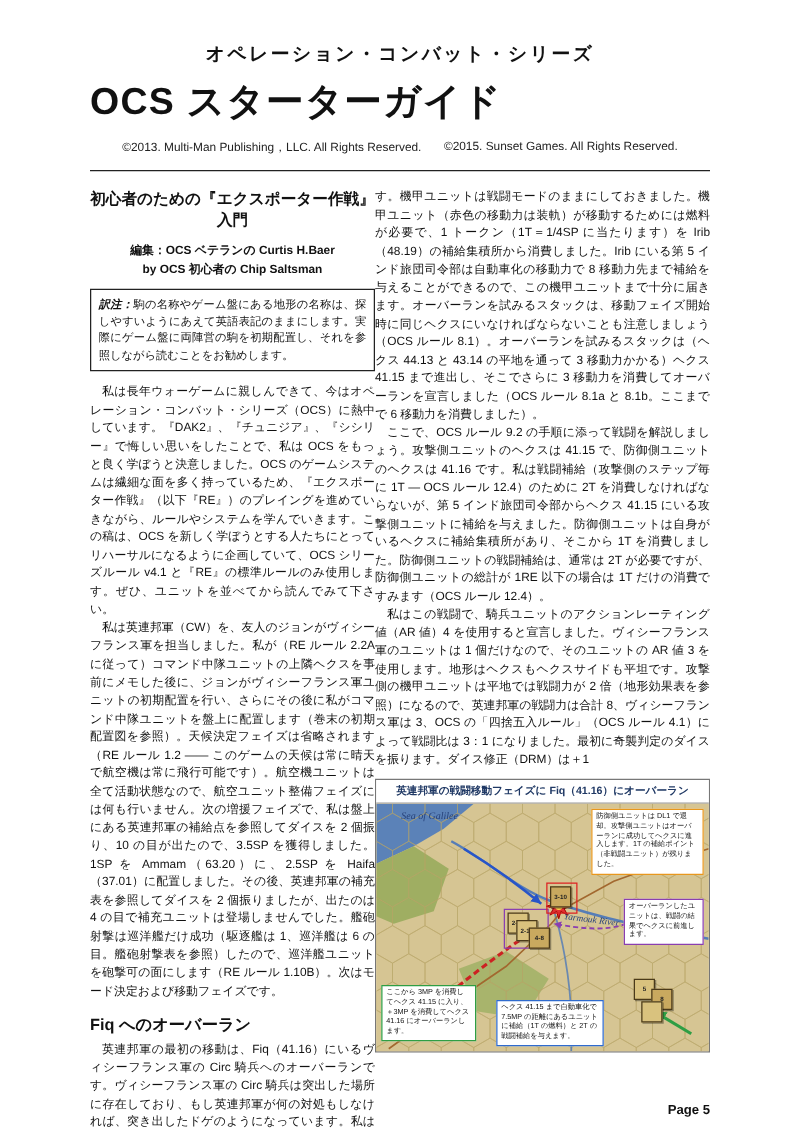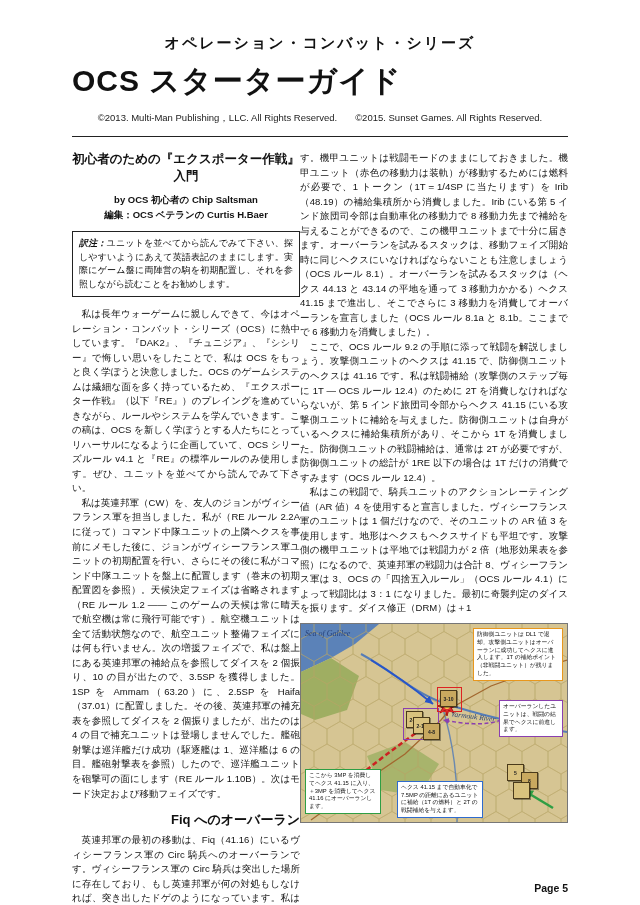--- a/index.html
+++ b/index.html
@@ -21,28 +21,28 @@
   hr.rule{border:none;border-top:1.3px solid #222;margin:11px 0 14px 0;}
   
   .columns{display:flex;}
   .col{width:268px;box-sizing:border-box;}
   .article-heading{font-size:12.5px;font-weight:bold;text-align:center;margin:0 0 9px 0;}
   .byline{font-size:9.5px;font-weight:bold;text-align:center;margin:2px 0;}
   .note-box{border:1px solid #222;padding:5px 6px;margin:9px 0 10px 0;font-size:9px;line-height:1.5;text-align:justify;}
   .note-label{font-weight:bold;font-style:italic;}
   p.body{font-size:9.5px;line-height:1.53;text-align:justify;margin:0;}
   p.indent{text-indent:1em;}
-  .subheading{font-size:13px;font-weight:bold;margin:10px 0 4px 0;text-align:right;}
+  .subheading{font-size:13px;font-weight:bold;margin:10px 0 4px 0;}
   
   .map-figure{margin:7px 0 0 0;border:1px solid #777;width:268px;box-sizing:border-box;}
   .map-caption{display:block;font-size:8.5px;font-weight:bold;color:#1f3864;text-align:center;padding:3px 2px;background:#fff;border-bottom:1px solid #999;}
   .map-area{position:relative;width:266px;height:198px;background:#d6c593;overflow:hidden;}
   .map-area svg{position:absolute;left:0;top:0;}
   .map-label{position:absolute;font-style:italic;color:#27427a;font-family:"Liberation Serif","DejaVu Serif",serif;z-index:3;}
-  .lbl-sea{top:5px;left:4px;font-size:8px;}
+  .lbl-sea{top:5px;left:20px;font-size:8px;}
   .lbl-river{top:88px;left:150px;font-size:7.5px;transform:rotate(7deg);}
   .callout{position:absolute;background:#fff;font-size:5.8px;line-height:1.35;padding:2px 3px;box-sizing:border-box;z-index:5;color:#111;}
   .co-defender{top:4px;right:4px;width:90px;border:1.5px solid #e8971d;}
   .co-advance{top:76px;right:4px;width:64px;border:1.5px solid #8a3fb0;}
   .co-move{bottom:8px;left:4px;width:76px;border:1.5px solid #2f9e44;}
   .co-supply{bottom:4px;left:96px;width:86px;border:1.5px solid #2f6bce;}
   .counter{position:absolute;width:15px;height:15px;border:1px solid #4a3a1a;background:#d9c27e;
     font-size:5px;font-weight:bold;color:#222;display:flex;align-items:center;justify-content:center;
     box-shadow:1px 1px 0 rgba(0,0,0,.35);z-index:4;}
   .counter.dark{background:#c9a95f;}
@@ -62,37 +62,38 @@
       <span>©2013. Multi-Man Publishing，LLC. All Rights Reserved.</span>
       <span>©2015. Sunset Games. All Rights Reserved.</span>
     </div>
     <hr class="rule">
   </header>
 
   <div class="columns">
 
     <div class="col">
       <div class="article-heading">初心者のための『エクスポーター作戦』入門</div>
+      <div class="byline">編集：OCS ベテランの Curtis H.Baer</div>
       <div class="byline">by OCS 初心者の Chip Saltsman</div>
-      <div class="byline">編集：OCS ベテランの Curtis H.Baer</div>
       <div class="note-box">
-        <span class="note-label">訳注：</span><span>ユニットを並べてから読んでみて下さい、探しやすいようにあえて英語表記のままにします。実際にゲーム盤に両陣営の駒を初期配置し、それを参照しながら読むことをお勧めします。</span>
+        <span class="note-label">訳注：</span><span>駒の名称やゲーム盤にある地形の名称は、探しやすいようにあえて英語表記のままにします。実際にゲーム盤に両陣営の駒を初期配置し、それを参照しながら読むことをお勧めします。</span>
       </div>
       <p class="body indent">私は長年ウォーゲームに親しんできて、今はオペレーション・コンバット・シリーズ（OCS）に熱中しています。『DAK2』、『チュニジア』、『シシリー』で悔しい思いをしたことで、私は OCS をもっと良く学ぼうと決意しました。OCS のゲームシステムは繊細な面を多く持っているため、『エクスポーター作戦』（以下『RE』）のプレイングを進めていきながら、ルールやシステムを学んでいきます。この稿は、OCS を新しく学ぼうとする人たちにとってリハーサルになるように企画していて、OCS シリーズルール v4.1 と『RE』の標準ルールのみ使用します。ぜひ、ユニットを並べてから読んでみて下さい。</p>
       <p class="body indent">私は英連邦軍（CW）を、友人のジョンがヴィシーフランス軍を担当しました。私が（RE ルール 2.2A に従って）コマンド中隊ユニットの上隣ヘクスを事前にメモした後に、ジョンがヴィシーフランス軍ユニットの初期配置を行い、さらにその後に私がコマンド中隊ユニットを盤上に配置します（巻末の初期配置図を参照）。天候決定フェイズは省略されます（RE ルール 1.2 ―― このゲームの天候は常に晴天で航空機は常に飛行可能です）。航空機ユニットは全て活動状態なので、航空ユニット整備フェイズには何も行いません。次の増援フェイズで、私は盤上にある英連邦軍の補給点を参照してダイスを 2 個振り、10 の目が出たので、3.5SP を獲得しました。1SP を Ammam（63.20）に、2.5SP を Haifa（37.01）に配置しました。その後、英連邦軍の補充表を参照してダイスを 2 個振りましたが、出たのは 4 の目で補充ユニットは登場しませんでした。艦砲射撃は巡洋艦だけ成功（駆逐艦は 1、巡洋艦は 6 の目。艦砲射撃表を参照）したので、巡洋艦ユニットを砲撃可の面にします（RE ルール 1.10B）。次はモード決定および移動フェイズです。</p>
       <div class="subheading">Fiq へのオーバーラン</div>
       <p class="body indent">英連邦軍の最初の移動は、Fiq（41.16）にいるヴィシーフランス軍の Circ 騎兵へのオーバーランです。ヴィシーフランス軍の Circ 騎兵は突出した場所に存在しており、もし英連邦軍が何の対処もしなければ、突き出したドゲのようになっています。私は Tell Or（44.13）に初期配置されている 2 個の自由フランス軍ユニットを使うことにしました。2 個の Collet/Circ 騎兵ユニットを裏返して移動モードの面にします。移動モードで上げると移動力は 2 倍になりますが、戦闘力は半減します。このユニットの移動力は白色の 10 なので、徒歩の移動力で 10 移動力（MP）を持っていま</p>
     </div>
 
     <div class="col">
       <p class="body">す。機甲ユニットは戦闘モードのままにしておきました。機甲ユニット（赤色の移動力は装軌）が移動するためには燃料が必要で、1 トークン（1T＝1/4SP に当たります）を Irib（48.19）の補給集積所から消費しました。Irib にいる第 5 インド旅団司令部は自動車化の移動力で 8 移動力先まで補給を与えることができるので、この機甲ユニットまで十分に届きます。オーバーランを試みるスタックは、移動フェイズ開始時に同じヘクスにいなければならないことも注意しましょう（OCS ルール 8.1）。オーバーランを試みるスタックは（ヘクス 44.13 と 43.14 の平地を通って 3 移動力かかる）ヘクス 41.15 まで進出し、そこでさらに 3 移動力を消費してオーバーランを宣言しました（OCS ルール 8.1a と 8.1b。ここまでで 6 移動力を消費しました）。</p>
       <p class="body indent">ここで、OCS ルール 9.2 の手順に添って戦闘を解説しましょう。攻撃側ユニットのヘクスは 41.15 で、防御側ユニットのヘクスは 41.16 です。私は戦闘補給（攻撃側のステップ毎に 1T ― OCS ルール 12.4）のために 2T を消費しなければならないが、第 5 インド旅団司令部からヘクス 41.15 にいる攻撃側ユニットに補給を与えました。防御側ユニットは自身がいるヘクスに補給集積所があり、そこから 1T を消費しました。防御側ユニットの戦闘補給は、通常は 2T が必要ですが、防御側ユニットの総計が 1RE 以下の場合は 1T だけの消費ですみます（OCS ルール 12.4）。</p>
       <p class="body indent">私はこの戦闘で、騎兵ユニットのアクションレーティング値（AR 値）4 を使用すると宣言しました。ヴィシーフランス軍のユニットは 1 個だけなので、そのユニットの AR 値 3 を使用します。地形はヘクスもヘクスサイドも平坦です。攻撃側の機甲ユニットは平地では戦闘力が 2 倍（地形効果表を参照）になるので、英連邦軍の戦闘力は合計 8、ヴィシーフランス軍は 3、OCS の「四捨五入ルール」（OCS ルール 4.1）によって戦闘比は 3：1 になりました。最初に奇襲判定のダイスを振ります。ダイス修正（DRM）は＋1</p>
 
       <figure class="map-figure" style="margin-left:0;margin-right:0;">
+        <figcaption class="map-caption">英連邦軍の戦闘移動フェイズに Fiq（41.16）にオーバーラン</figcaption>
         <div class="map-area">
           <svg width="266" height="198" viewBox="0 0 266 198">
             <defs>
               <path id="hex" d="M0,-15 L13,-7.5 L13,7.5 L0,15 L-13,7.5 L-13,-7.5 Z"></path>
               <marker id="mr" markerWidth="5" markerHeight="5" refX="4" refY="2" orient="auto">
                   <path d="M0,0 L4,2 L0,4 Z" fill="#cc2222"></path>
                 </marker>
               <marker id="mb" markerWidth="5" markerHeight="5" refX="4" refY="2" orient="auto">
                   <path d="M0,0 L4,2 L0,4 Z" fill="#2855c8"></path>
                 </marker>

